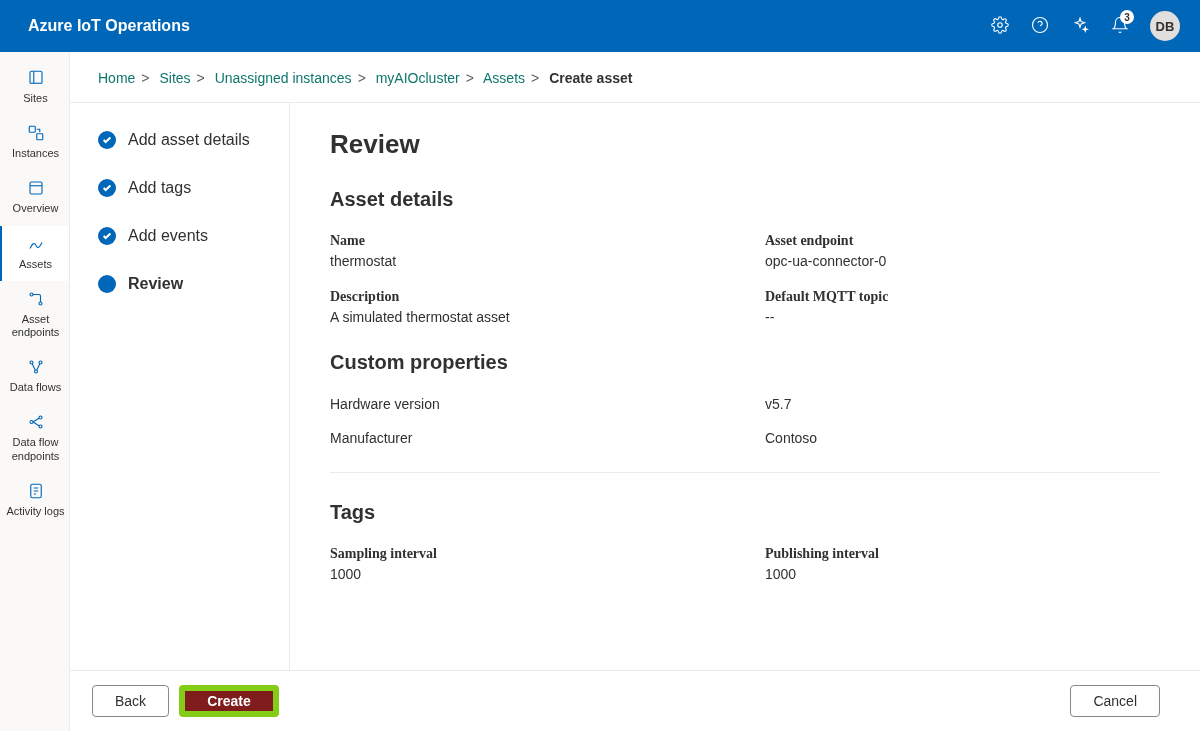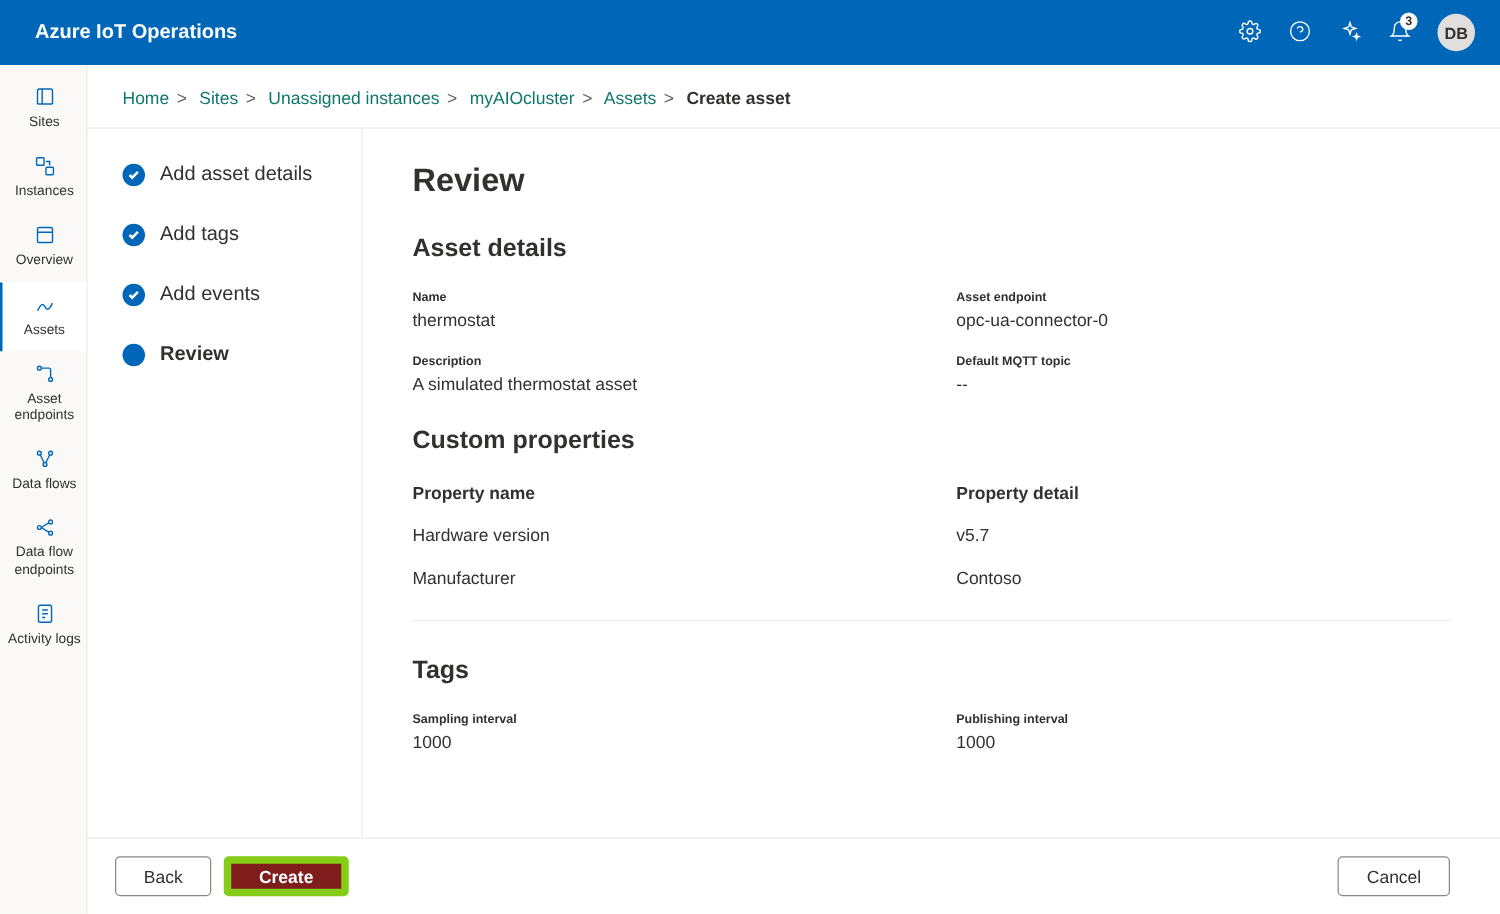--- a/index.html
+++ b/index.html
@@ -42,21 +42,21 @@
   .wstep.current .lbl { font-weight: 600; }
   .wstep .lbl { font-size: 16px; }
 
   .content-outer { flex: 1; position: relative; overflow: hidden; }
   .content { position: absolute; inset: 0; overflow-y: scroll; padding: 26px 40px 20px 40px; }
   .content h1 { font-size: 26px; font-weight: 600; margin-bottom: 28px; }
   .content h2 { font-size: 20px; font-weight: 600; margin-bottom: 22px; }
   .section { margin-bottom: 26px; }
   .row2 { display: flex; gap: 40px; margin-bottom: 20px; }
   .row2 > div { flex: 1; }
-  .flabel { font-weight: 600; font-size: 10px; margin-bottom: 4px; }
+  .flabel { font-weight: 600; font-size: 14px; margin-bottom: 4px; font-family: Liberation Serif, serif; }
   .fval { font-size: 14px; }
   .thead { display: flex; gap: 40px; margin-bottom: 18px; }
   .thead > div { flex: 1; font-weight: 600; font-size: 14px; }
   .trow { display: flex; gap: 40px; margin-bottom: 18px; }
   .trow > div { flex: 1; font-size: 14px; }
   .hr { border: none; border-top: 1px solid #edebe9; margin: 20px 0 28px; }
 
   
   .bottombar { border-top: 1px solid #edebe9; padding: 14px 40px 14px 22px; display: flex; gap: 10px; flex-shrink: 0; align-items: center; }
   .btn { height: 32px; padding: 0 22px; border-radius: 4px; font-size: 14px; cursor: pointer; display: inline-flex; align-items: center; justify-content: center; }
@@ -261,24 +261,20 @@
               </div>
               <div>
                 <div class="flabel">Default MQTT topic</div>
                 <div class="fval">--</div>
               </div>
             </div>
           </div>
 
           <div class="section">
             <h2>Custom properties</h2>
-            <div class="thead">
-              <div>Property name</div>
-              <div>Property detail</div>
-            </div>
             <div class="trow">
               <div>Hardware version</div>
               <div>v5.7</div>
             </div>
             <div class="trow">
               <div>Manufacturer</div>
               <div>Contoso</div>
             </div>
           </div>
 

